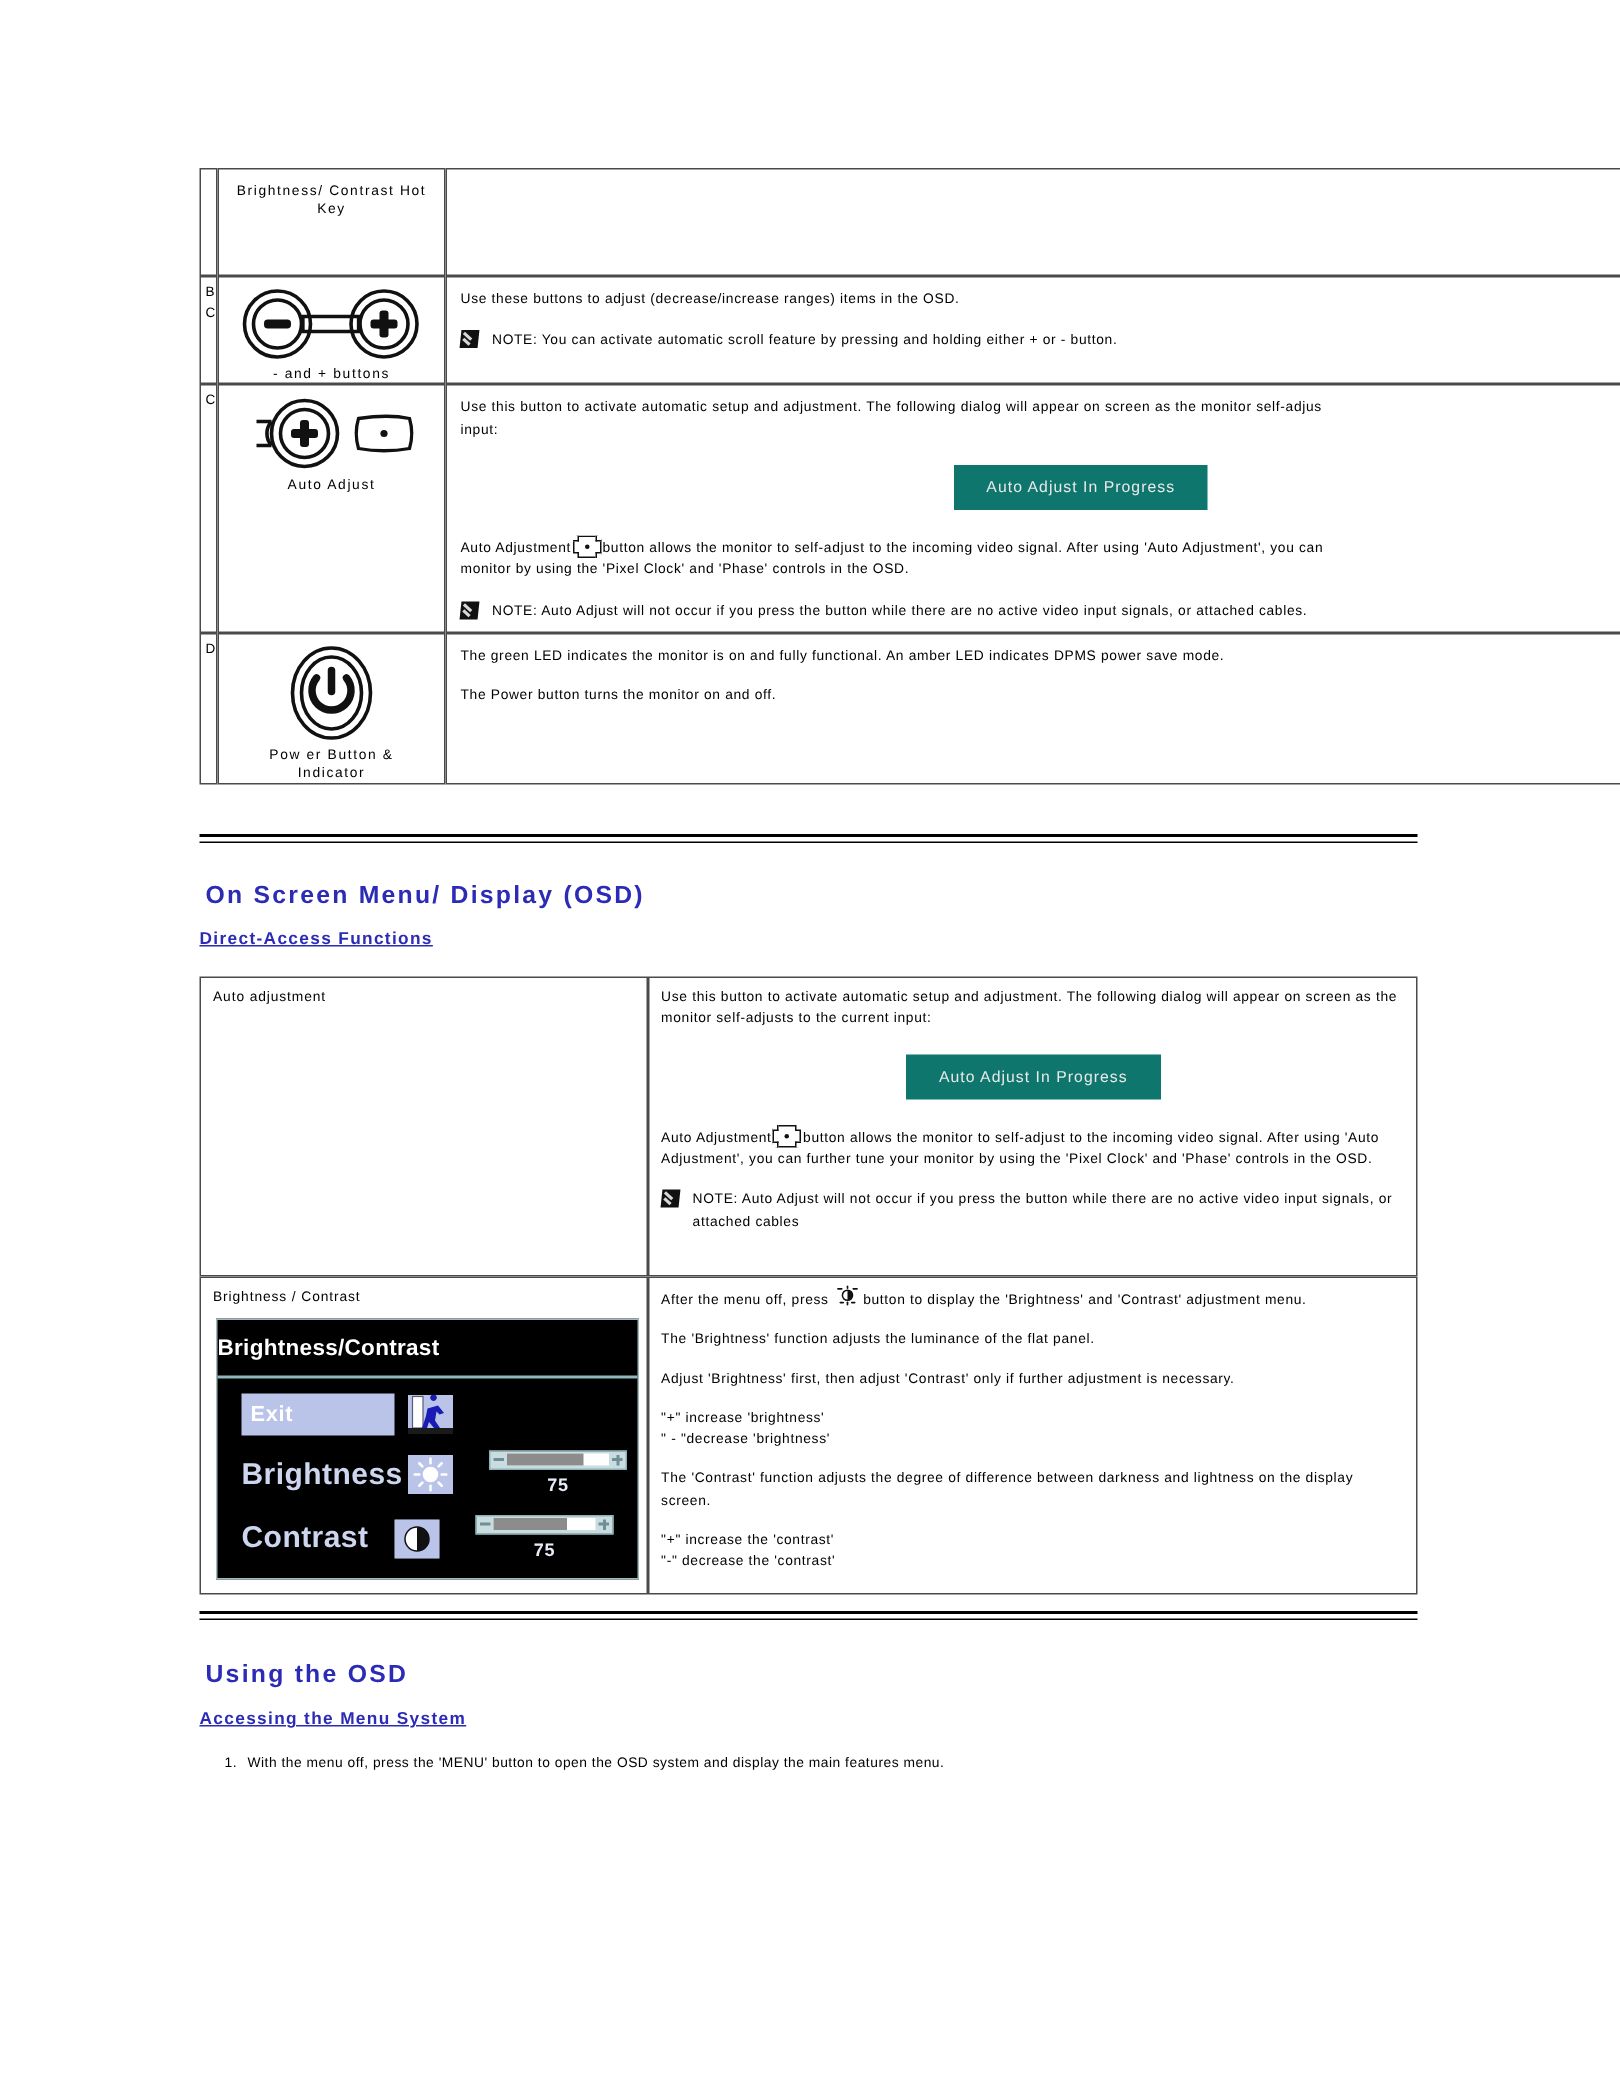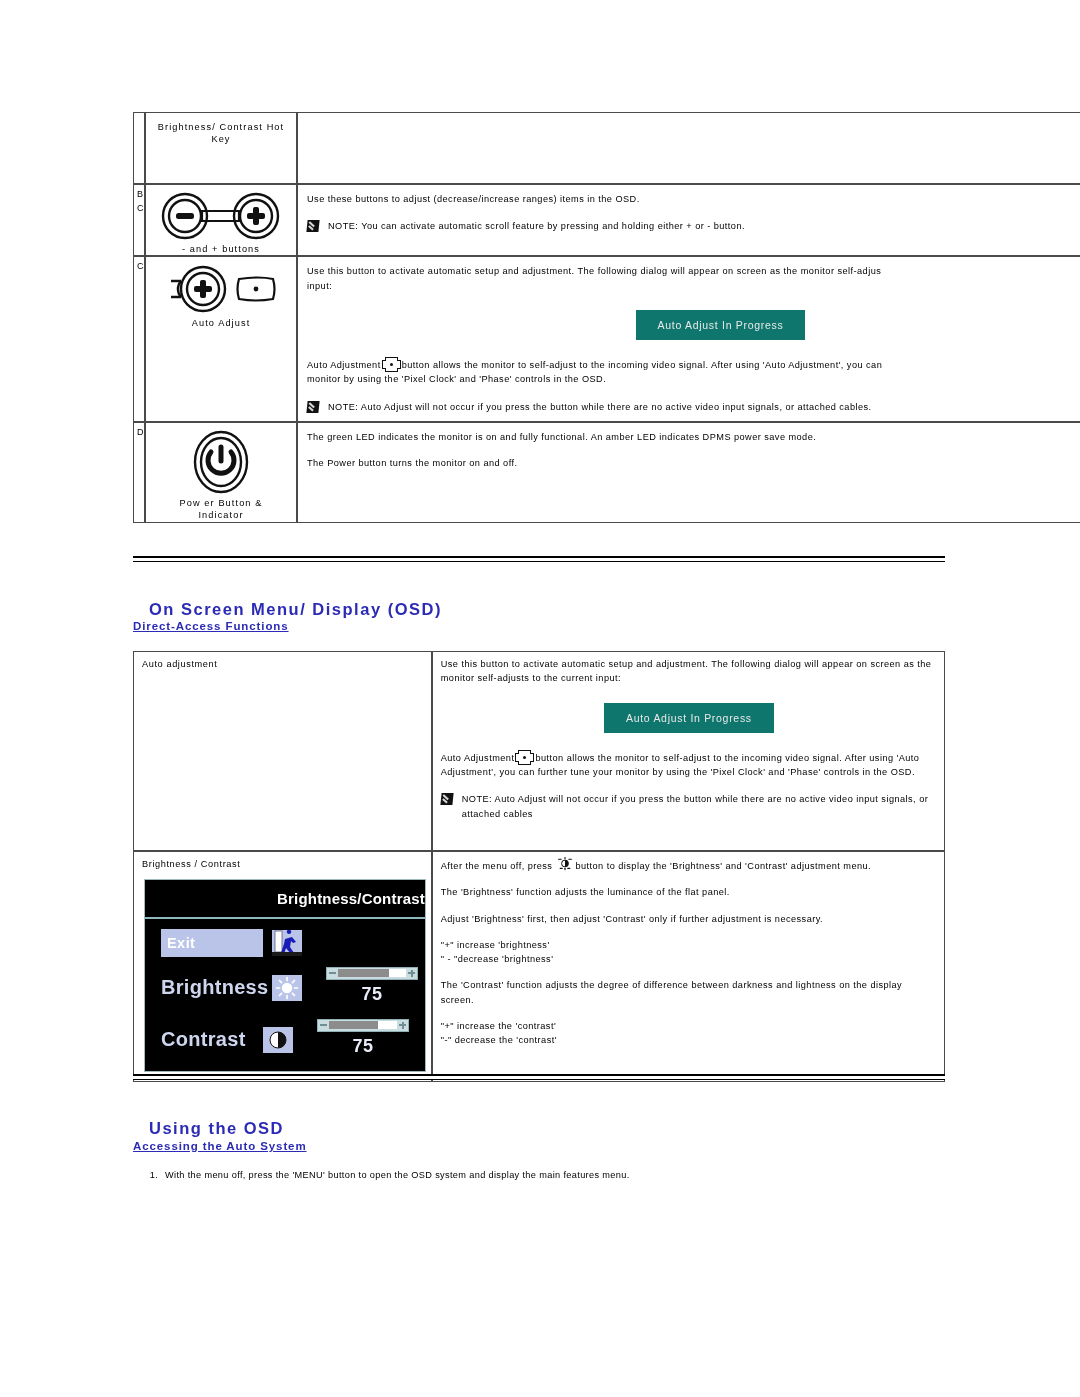--- a/index.html
+++ b/index.html
@@ -107,21 +107,21 @@
     position:relative; margin:0 2px;
   }
 
   
   .hr-rule {
     position:absolute; left:133px; width:812px; height:3px;
     border-top:2px solid #000; border-bottom:1px solid #000;
     background:#fff;
   }
   h1.blue {
-    position:absolute; margin:16px;
+    position:absolute; margin:4px;
     font-size:16.5px; font-weight:700; color:#2b2bb5;
     letter-spacing:1.5px;
   }
   h2.blue {
     position:absolute; margin:0;
     font-size:11.5px; font-weight:700; color:#2b2bb5;
     letter-spacing:.9px;
     text-decoration:underline;
   }
 
@@ -135,21 +135,21 @@
   #direct-table td.hdr { padding: 4px 7px 4px 8px; }
 
   
   .osd {
     width: 280px; background:#000; margin: 8px 0 4px 2px;
     border:1px solid #9fb9bc;
     padding: 0 0 10px 0;
     font-family:"Liberation Sans", sans-serif;
   }
   .osd-title {
-    color:#ffffff; font-weight:700; font-size:15px; text-align:right;
+    color:#ffffff; font-weight:700; font-size:15px; text-align:left;
     padding:7px 0 6px; letter-spacing:.2px;
     border-bottom:2px solid #8fb7bd;
   }
   .osd-row { display:flex; align-items:center; padding:0 16px 0 16px; margin-top:10px; }
   .osd-label {
     color:#cdd6ee; font-weight:700; font-size:20px; letter-spacing:.3px;
     width:102px;
   }
   .osd-exit {
     background:#b9c4e8; color:#ffffff; font-weight:700; font-size:14.5px;
@@ -169,21 +169,21 @@
     width:9px; height:9px; flex:0 0 auto; position:relative;
   }
   .osd-minus::before, .osd-plus::before {
     content:""; position:absolute; left:1px; top:3.5px; width:7px; height:2px; background:#6f8f94;
   }
   .osd-plus::after {
     content:""; position:absolute; left:3.5px; top:1px; width:2px; height:7px; background:#6f8f94;
   }
   .osd-track { flex:1 1 auto; height:8px; background:#ffffff; display:flex; margin:0 1px; }
   .osd-fill { height:8px; background:#8c8c8c; }
-  .osd-val { color:#e8ecf8; font-weight:700; font-size:18px; margin-top:1px; letter-spacing:.5px;}
+  .osd-val { color:#e8ecf8; font-weight:700; font-size:12px; margin-top:1px; letter-spacing:.5px;}
 
   
   ol.steps {
     position:absolute; margin:0; padding-left:28px;
     font-size:9.2px; letter-spacing:.35px; line-height:1.6;
   }
   ol.steps li { padding-left:4px; }
 
   .cellcap { font-size:9.2px; letter-spacing:.6px; }
 </style>
@@ -436,19 +436,19 @@
         <p class="para" style="margin-top:0">"-" decrease the 'contrast'</p>
       </td>
     </tr>
   </tbody>
     </table>
 
   <div class="hr-rule" style="top:1074px"></div>
 
   <h1 class="blue" style="left:133px; top:1103px;">Using the OSD</h1>
 
-  <h2 class="blue" style="left:133px; top:1140px;">Accessing the Auto System</h2>
+  <h2 class="blue" style="left:133px; top:1140px;">Accessing the Menu System</h2>
 
   <ol class="steps" style="left:133px; top:1168px; width:800px;">
     <li>With the menu off, press the 'MENU' button to open the OSD system and display the main features menu.</li>
   </ol>
 
 </div>
 
 </body></html>

